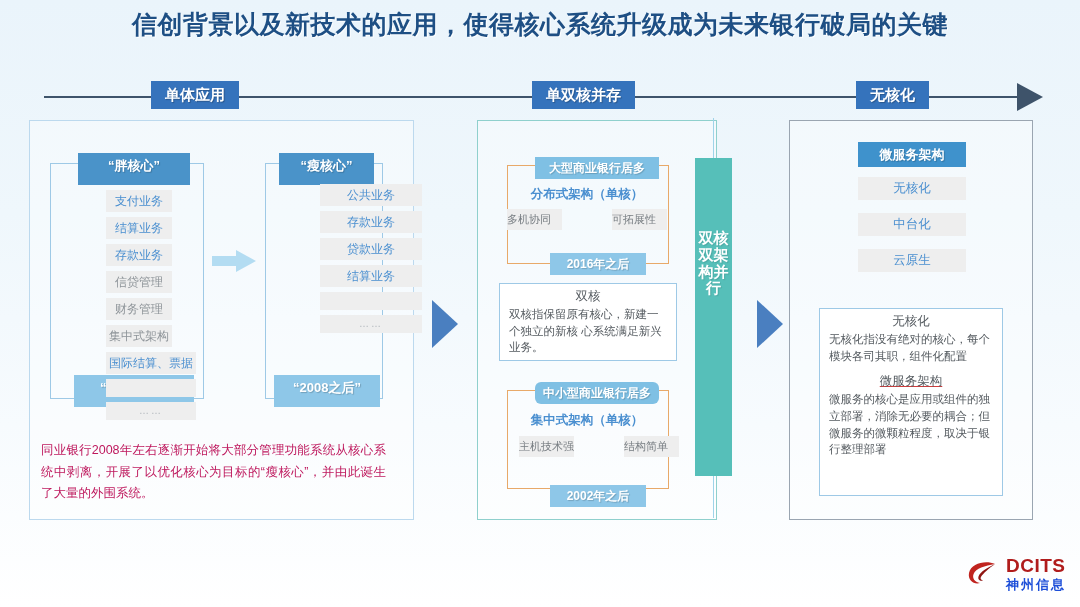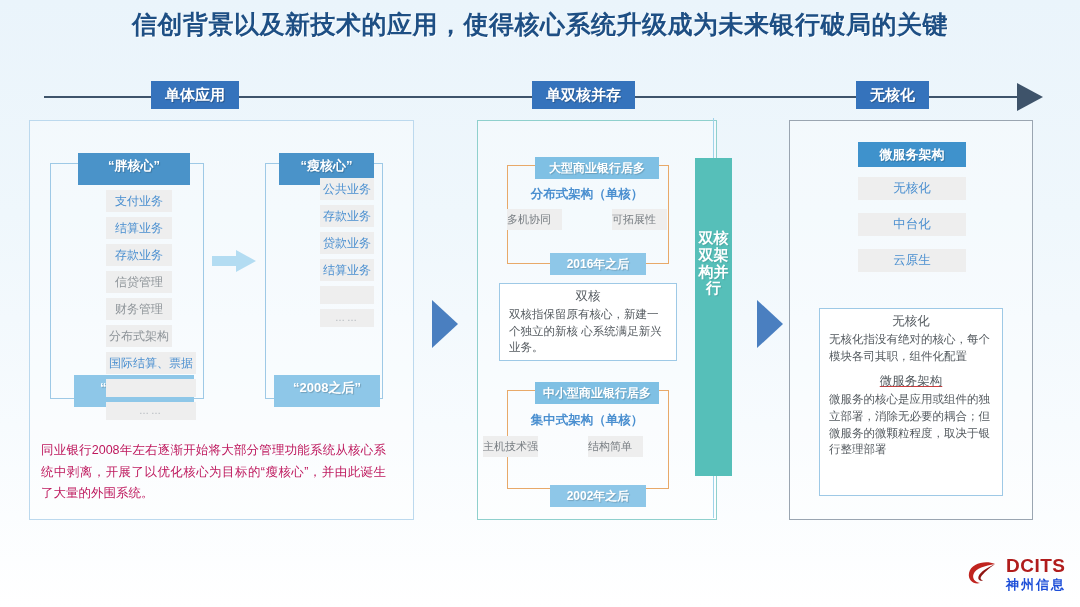--- a/index.html
+++ b/index.html
@@ -59,21 +59,21 @@
     font-size:13px;color:#ffffff;font-weight:bold;white-space:nowrap;
     text-shadow:1px 1px 1px rgba(0,0,0,.2);
   }
   .cap.top-fat{left:78px;top:153px;width:112px;background:#4a93c9;}
   .cap.top-thin{left:279px;top:153px;width:95px;background:#4a93c9;}
   .cap.bot-fat{left:74px;top:375px;width:120px;background:#8ec7e8;}
   .cap.bot-thin{left:274px;top:375px;width:106px;background:#8ec7e8;}
 
   .modgrid{position:absolute;display:flex;flex-wrap:wrap;gap:5px 6px;}
   .modgrid.g1{left:58px;top:190px;width:138px;}
-  .modgrid.g2{left:272px;top:178px;width:102px;}
+  .modgrid.g2{left:272px;top:184px;width:102px;flex-direction:column;}
   .mod{
     background:#eeeeee;height:22px;line-height:22px;text-align:center;
     font-size:12px;color:#8e9499;white-space:nowrap;margin-left:48px;
   }
   .g1 .mod{width:66px;}
   .g1 .mod.wide{width:138px;}
   .g1 .mod.blank{width:138px;height:18px;line-height:18px;}
   .g1 .mod.dots{width:138px;height:18px;line-height:18px;color:#b0b6bb;letter-spacing:2px;font-size:10px;}
   .g2 .mod{width:102px;}
   .g2 .mod.blank{height:18px;line-height:18px;}
@@ -96,30 +96,30 @@
   .obox.ob1{left:507px;top:165px;width:160px;height:97px;}
   .obox.ob2{left:507px;top:390px;width:160px;height:97px;}
 
   .ocap{
     position:absolute;height:22px;line-height:22px;text-align:center;
     font-size:12px;font-weight:bold;color:#fff;white-space:nowrap;
     background:#7fc0e4;text-shadow:1px 1px 1px rgba(0,0,0,.18);
   }
   .ocap.c-a{left:535px;top:157px;width:124px;}
   .ocap.c-b{left:550px;top:253px;width:96px;background:#8ec7e8;}
-  .ocap.c-c{left:535px;top:382px;width:124px;}
+  .ocap.c-c{left:535px;top:382px;width:124px;border-radius:6px;}
   .ocap.c-d{left:550px;top:485px;width:96px;background:#8ec7e8;}
 
   .osub{position:absolute;width:160px;text-align:center;font-size:12.5px;color:#4a8fd0;font-weight:bold;}
   .osub.s1{left:507px;top:186px;}
   .osub.s2{left:507px;top:412px;}
 
   .otags{position:absolute;width:160px;display:flex;justify-content:space-between;}
   .otags.t1{left:507px;top:209px;}
-  .otags.t2{left:483px;top:436px;}
+  .otags.t2{left:519px;top:436px;}
   .otag{width:55px;height:21px;line-height:21px;font-size:11px;color:#777d82;background:#eeeeee;}
 
   .whitebox{
     position:absolute;background:#ffffff;border:1px solid #9ec9e6;
   }
   .whitebox.w2{left:499px;top:283px;width:176px;height:76px;}
   .whitebox.w3{left:819px;top:308px;width:182px;height:186px;}
   .wb-title{text-align:center;font-size:12.5px;color:#555b60;padding-top:4px;}
   .wb-body{font-size:11.5px;line-height:1.45;color:#555b60;padding:1px 8px 0 9px;}
   .wb-sub{text-align:center;font-size:12.5px;color:#555b60;padding-top:9px;text-decoration:underline;text-decoration-color:#d23b3b;}
@@ -180,21 +180,21 @@
   <div class="cap top-thin">“瘦核心”</div>
   <div class="cap bot-fat">“2008之前”</div>
   <div class="cap bot-thin">“2008之后”</div>
 
   <div class="modgrid g1">
     <div class="mod hl">支付业务</div>
     <div class="mod hl">结算业务</div>
     <div class="mod hl">存款业务</div>
     <div class="mod">信贷管理</div>
     <div class="mod">财务管理</div>
-    <div class="mod">分布式架构</div>
+    <div class="mod">集中式架构</div>
     <div class="mod wide hl">国际结算、票据</div>
     <div class="mod blank"></div>
     <div class="mod dots">……</div>
   </div>
 
   <div class="inner-arrow">
     <div class="shaft"></div>
       <div class="head"></div>
   </div>
 

